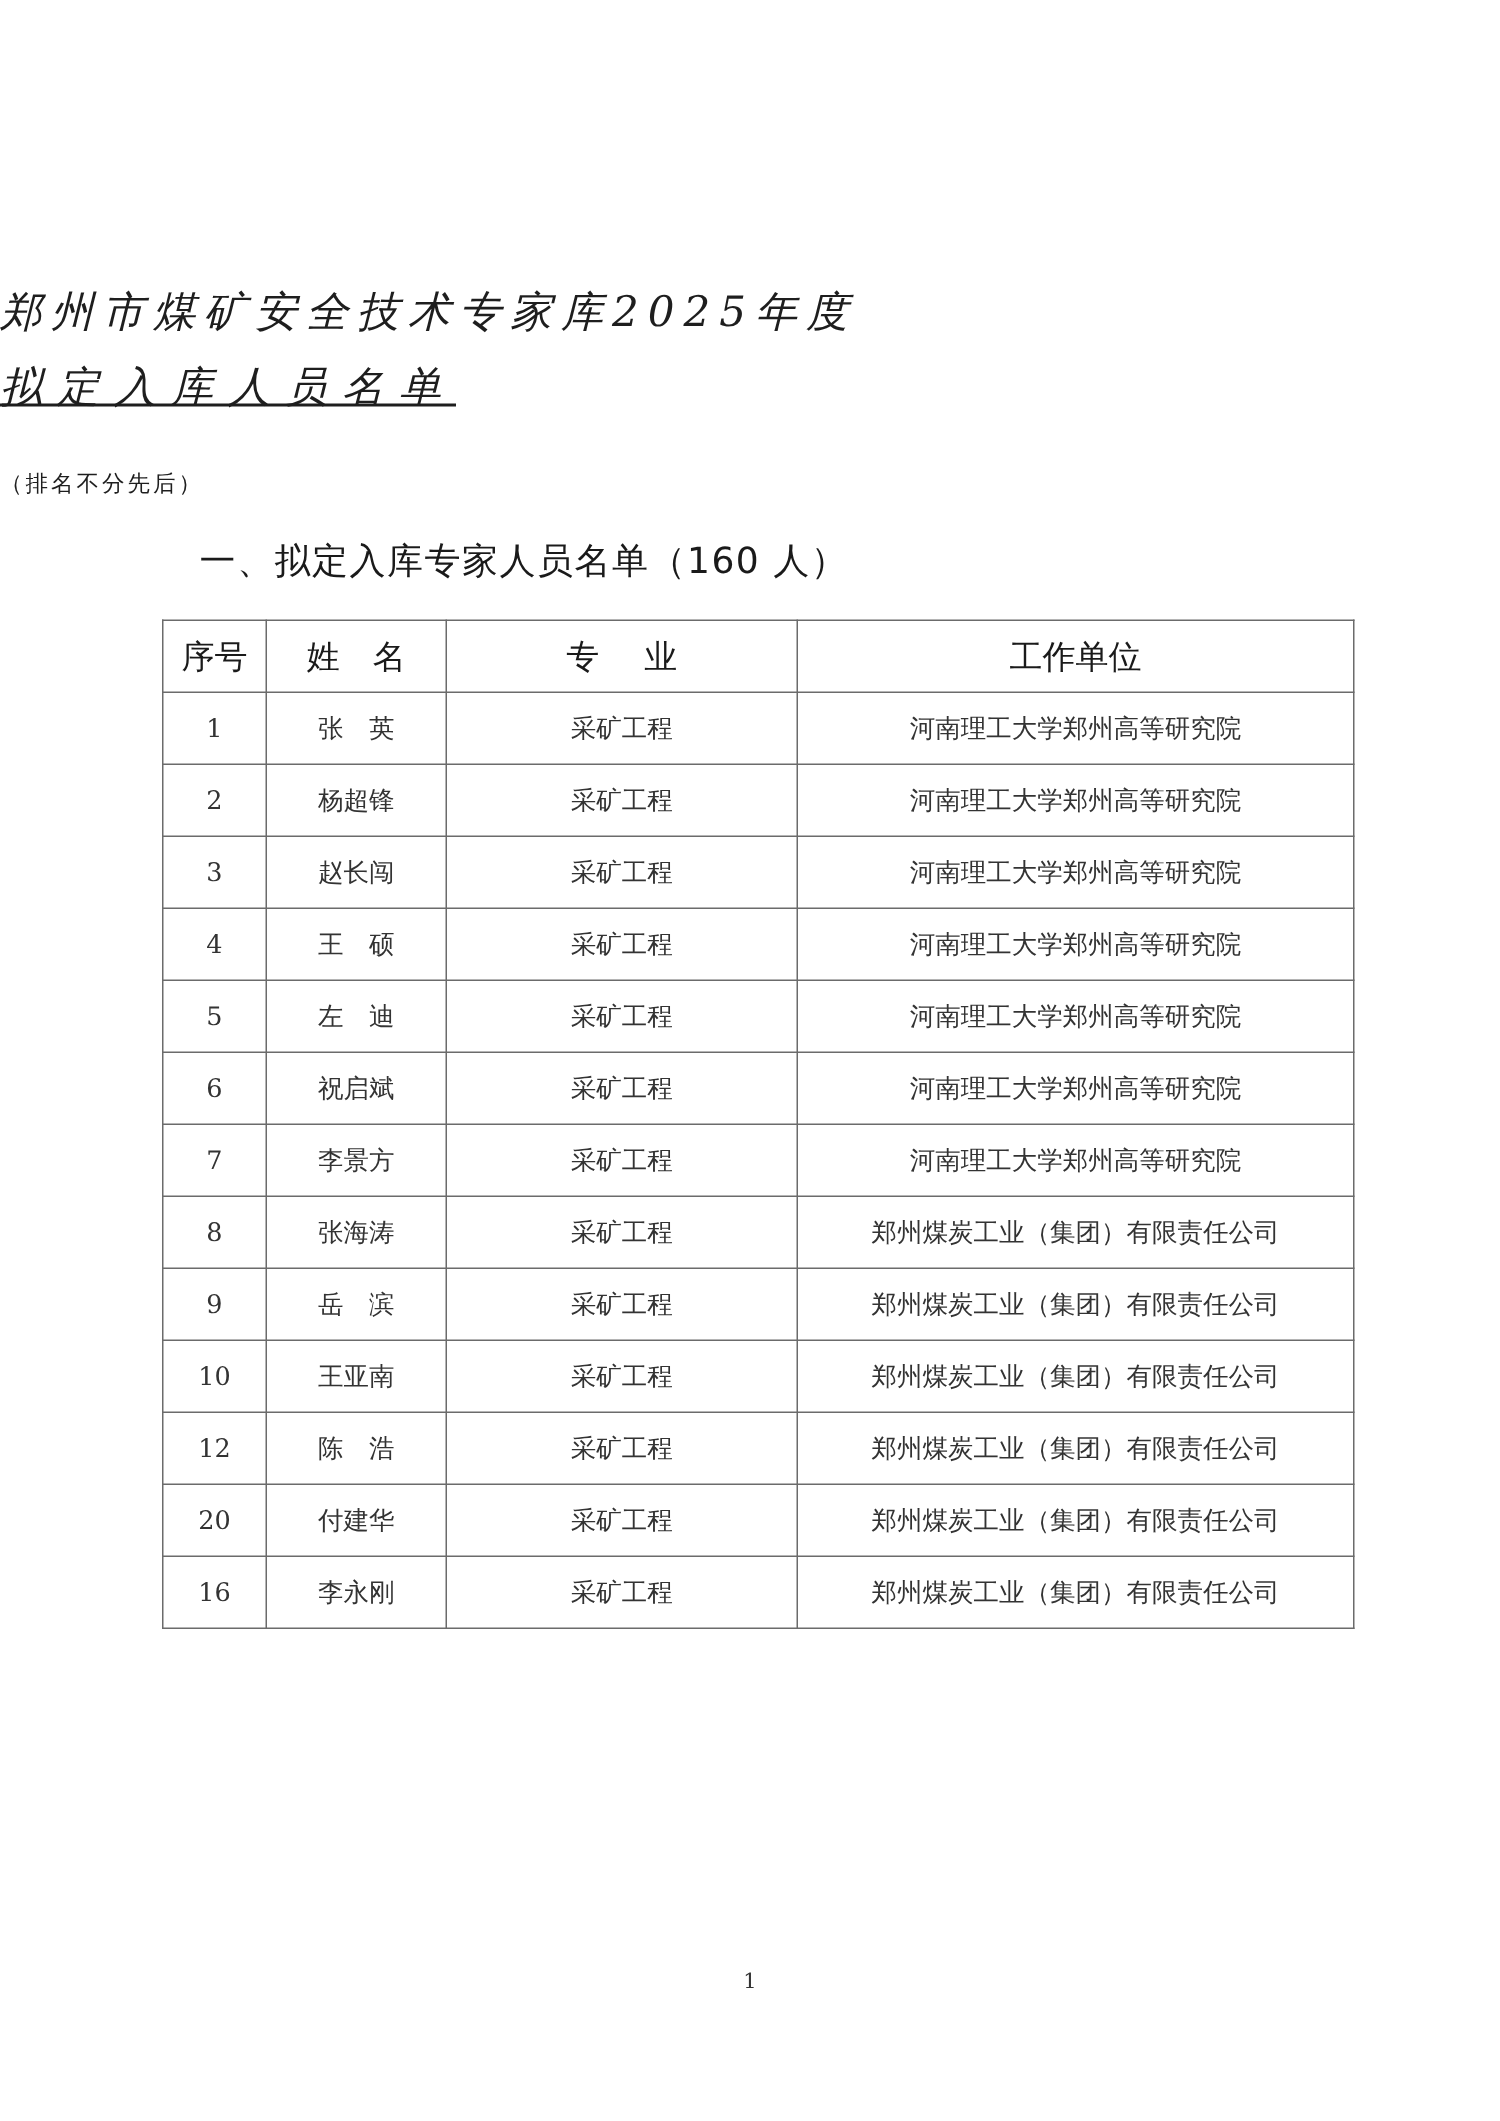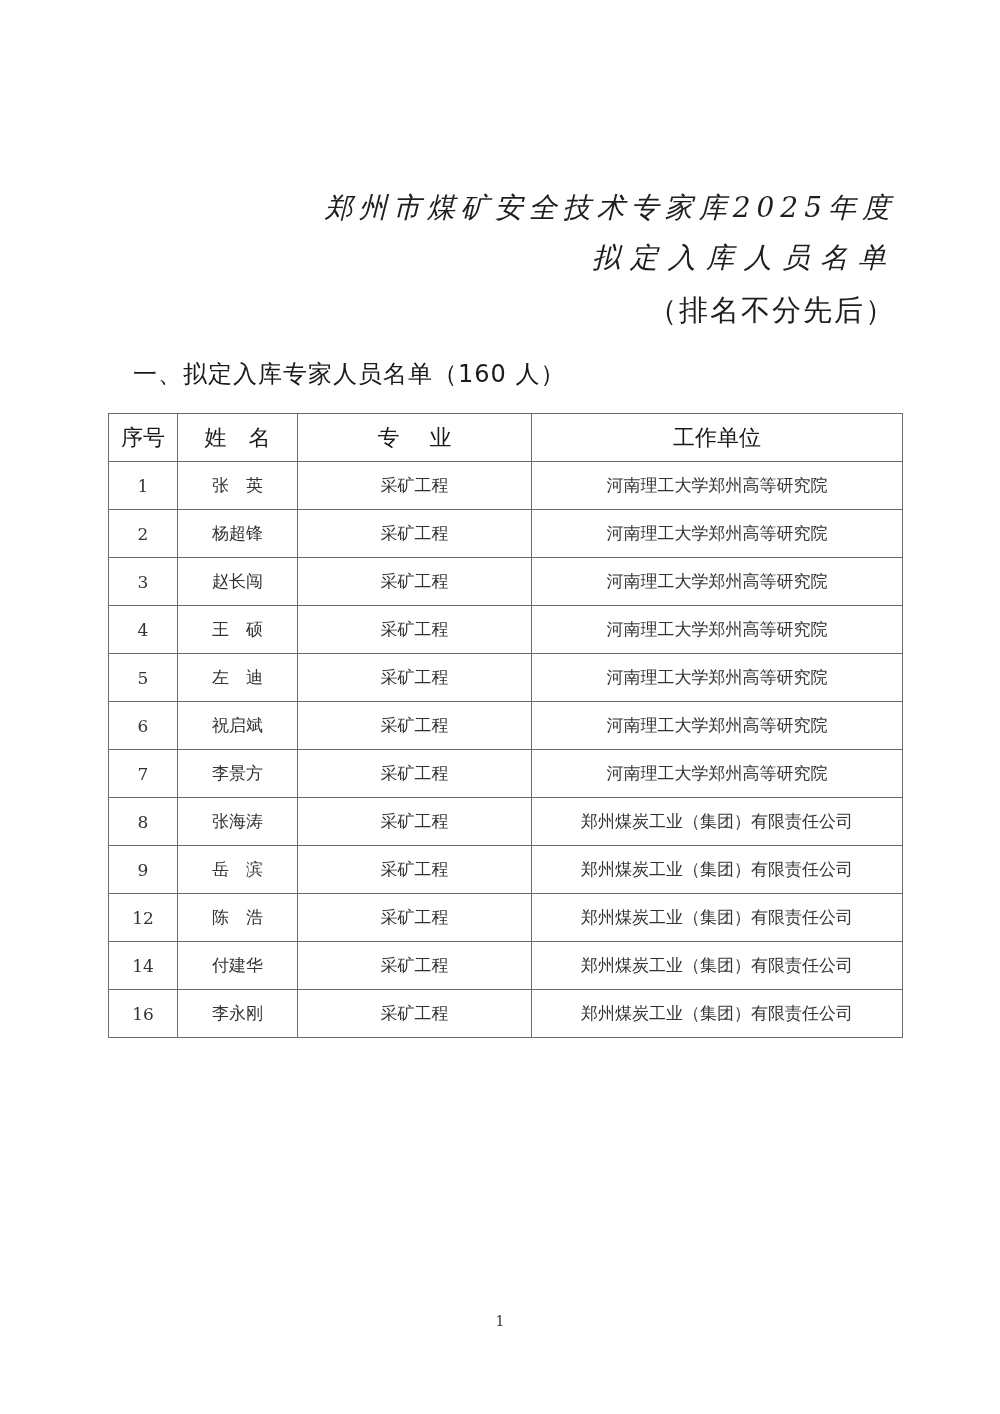--- a/index.html
+++ b/index.html
@@ -12,47 +12,48 @@
       height: 1414px;
       position: relative;
       overflow: hidden;
       color: #222222;
     }
     .title-block {
       position: absolute;
       left: 0;
       top: 186px;
       width: 896px;
-      text-align: right;
+      text-align: left;
     }
     .title-line1 {
       font-family: "DejaVu Serif", serif;
       font-size: 28px;
       letter-spacing: 6px;
       line-height: 44px;
       height: 44px;
       font-style: italic;
       color: #1e1e1e;
     }
     .title-line2 {
       font-family: "DejaVu Serif", serif;
       font-size: 28px;
       letter-spacing: 10px;
       line-height: 44px;
       height: 44px;
       margin-top: 6px;
       font-style: italic;
       color: #1e1e1e;
+      text-decoration: underline;
     }
     .title-line3 {
       font-family: "DejaVu Sans", sans-serif;
-      font-size: 29px;
+      font-size: 15px;
       letter-spacing: 2px;
       line-height: 36px;
-      margin-top: 12px;
+      margin-top: 24px;
       color: #1e1e1e;
     }
     .section-heading {
       position: absolute;
       left: 133px;
       top: 356px;
       font-family: "DejaVu Sans", sans-serif;
       font-size: 24px;
       line-height: 36px;
       color: #1a1a1a;
@@ -173,27 +174,33 @@
       <td>采矿工程</td>
       <td>郑州煤炭工业（集团）有限责任公司</td>
     </tr>
     <tr>
       <td>9</td>
       <td>岳　滨</td>
       <td>采矿工程</td>
       <td>郑州煤炭工业（集团）有限责任公司</td>
     </tr>
     <tr>
+      <td>10</td>
+      <td>王亚南</td>
+      <td>采矿工程</td>
+      <td>郑州煤炭工业（集团）有限责任公司</td>
+    </tr>
+    <tr>
       <td>12</td>
       <td>陈　浩</td>
       <td>采矿工程</td>
       <td>郑州煤炭工业（集团）有限责任公司</td>
     </tr>
     <tr>
-      <td>14</td>
+      <td>20</td>
       <td>付建华</td>
       <td>采矿工程</td>
       <td>郑州煤炭工业（集团）有限责任公司</td>
     </tr>
     <tr>
       <td>16</td>
       <td>李永刚</td>
       <td>采矿工程</td>
       <td>郑州煤炭工业（集团）有限责任公司</td>
     </tr>

